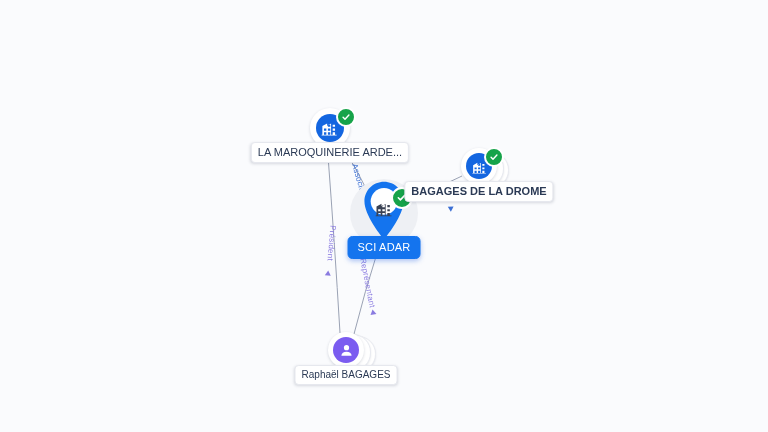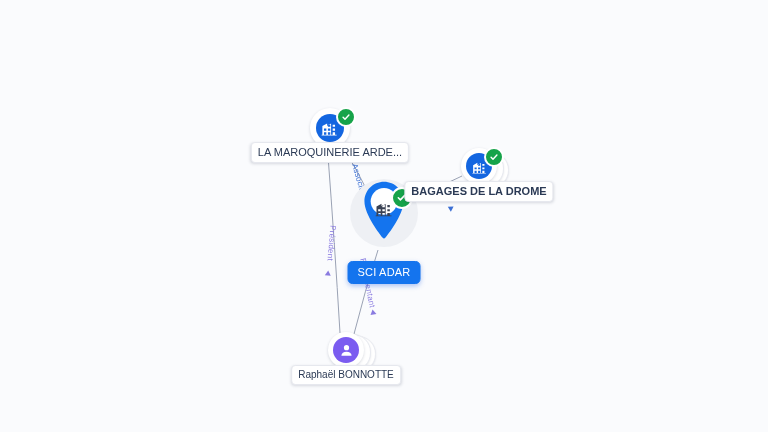--- a/index.html
+++ b/index.html
@@ -204,29 +204,29 @@
           </svg></div>
         <div style="position: absolute; left: 35px; top: 34px; transform: translate(-50%, -50%); z-index: 7;"><svg width="20" height="20" viewBox="0 0 24 24">
             <path fill="#3a4254" d="M3 21V10.2l6-3.4v3.1l5-2.8V21h7v1H2v-1h1zm2 0h3v-3H5v3zm0-5h3v-2.6H5V16zm5 5h3v-3h-3v3zm0-5h3v-2.6h-3V16zm0-5h3V8.4h-3V11zm6 10h3v-3h-3v3zm0-5h3v-2.6h-3V16zm0-5h3V8.4h-3V11z"></path>
           </svg></div>
         <div class="badge-check" style="width: 18px; height: 18px; left: 41.606px; top: 10.9483px; z-index: 9;">
           <svg width="11" height="11" viewBox="0 0 24 24">
             <path fill="none" stroke="#ffffff" stroke-width="3.4" stroke-linecap="round" stroke-linejoin="round" d="M5 12.6l4.6 4.6L19 7.4"></path>
           </svg>
         </div>
       </div>
-      <div class="node-label label-focus" style="left: 384px; top: 236px; z-index: 12; margin-top: 25px;">SCI ADAR</div>
+      <div class="node-label label-focus" style="left: 384px; top: 236px; z-index: 12;">SCI ADAR</div>
       <div class="node" style="left: 346px; top: 350px; width: 62px; height: 62px;">
         <div class="stack-sheet" style="width: 33.48px; height: 33.48px; left: 25.26px; top: 17.26px; z-index: 1;"></div>
         <div class="stack-sheet" style="width: 34.74px; height: 34.74px; left: 19.63px; top: 15.13px; z-index: 2;"></div>
         <div class="disc" style="width: 36px; height: 36px; left: 13px; top: 13px; z-index: 5;">
           <div class="inner-circle inner-purple" style="width: 25.92px; height: 25.92px;">
             <svg width="17" height="17" viewBox="0 0 24 24">
               <circle cx="12" cy="8" r="3.7" fill="#ffffff"></circle>
               <path fill="#ffffff" d="M4.8 19.4c0-3.6 3.2-5.7 7.2-5.7s7.2 2.1 7.2 5.7z"></path>
             </svg>
           </div>
         </div>
       </div>
-      <div class="node-label label-person" style="left: 346px; top: 365px; z-index: 10;">Raphaël BONNOTTE</div>
+      <div class="node-label label-person" style="left: 346px; top: 365px; z-index: 10;">Raphaël BAGAGES</div>
     </div>
 
 </div>
 
 </body></html>

